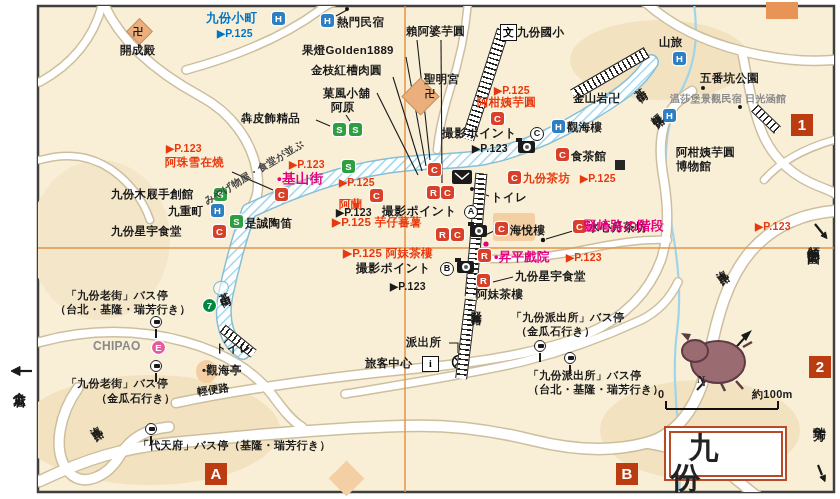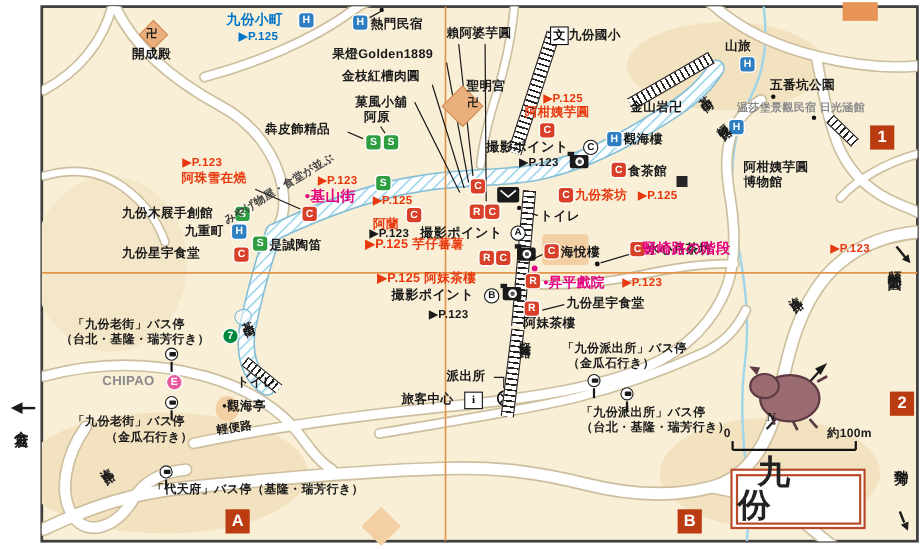--- a/index.html
+++ b/index.html
@@ -36,21 +36,21 @@
   .bus:after{content:"";position:absolute;left:5.2px;top:13px;width:1.7px;height:9px;background:#1a1a1a}
   .bus .d{position:absolute;left:3.6px;top:3.6px;width:6px;height:4.5px;background:#1a1a1a;border-radius:1px}
   .sch{position:absolute;width:15px;height:15px;border:1.5px solid #111;background:#fff;
        font:700 11px/15px "Liberation Sans",sans-serif;text-align:center;box-sizing:content-box}
   .inf{position:absolute;width:15px;height:14px;border:1.6px solid #111;background:#fff;
        font:700 10px/14px "Liberation Serif",serif;text-align:center}
   .oval{position:absolute;border:1.5px solid #7ab8d4;border-radius:12px;background:rgba(255,255,255,.55);
         padding:3px 1px}
   .titleouter{position:absolute;border:2px solid #b84a28;background:#fff;padding:2.5px}
   .titleinner{border:2.5px solid #b84a28;width:100%;height:100%;box-sizing:border-box;
-        display:flex;align-items:flex-end;justify-content:center}
+        display:flex;align-items:flex-start;justify-content:center}
   .titleinner span{font:700 30px/1 "Liberation Sans",sans-serif;color:#222;
         letter-spacing:18px;text-indent:18px}
 </style>
 </head>
 <body>
 
 <div id="stage">
 
 <svg id="mapsvg" width="840" height="499">
   <defs>

